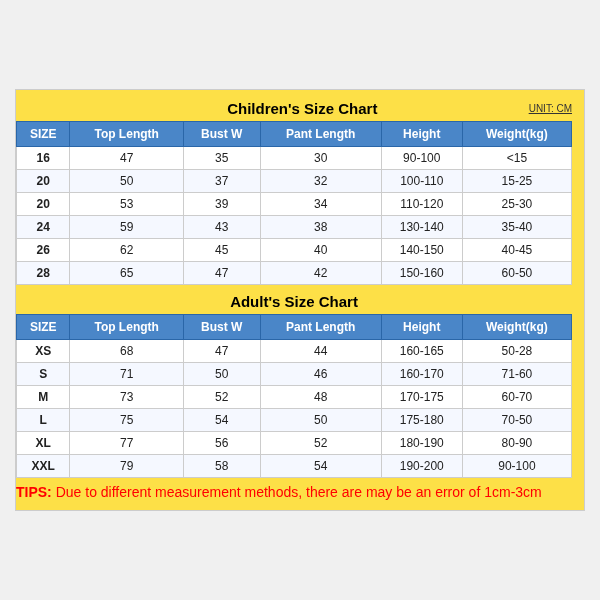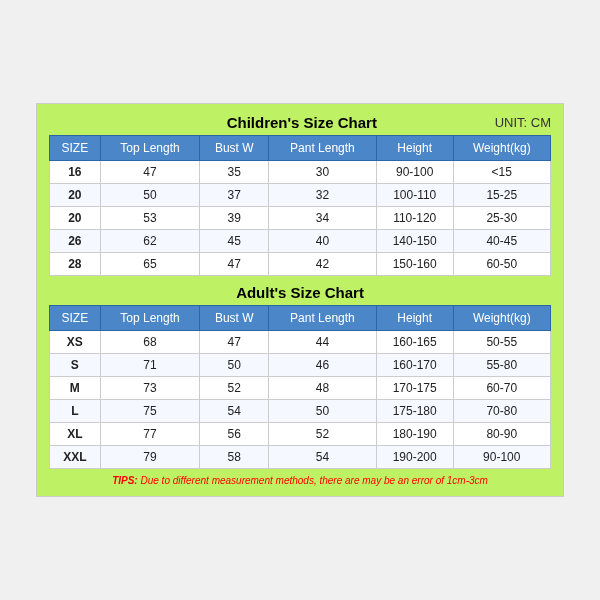--- a/index.html
+++ b/index.html
@@ -6,54 +6,55 @@
     body {
       background: #f0f0f0;
       display: flex;
       justify-content: center;
       align-items: center;
       width: 600px;
       height: 600px;
       font-family: Arial, sans-serif;
     }
     .chart-container {
-      background: #bef264;
+      background: #fde047;
       border: 1px solid #ccc;
-      width: 528px;
-      padding: 10px 12px 10px 12px;
+      width: 570px;
+      padding: 10px 12px 10px 0;
     }
     .section-title-row {
       display: flex;
       justify-content: space-between;
       align-items: center;
       margin-bottom: 4px;
     }
     .section-title {
       font-size: 15px;
       font-weight: bold;
       text-align: center;
       flex: 1;
     }
     .unit-label {
-      font-size: 13px;
+      font-size: 10px;
       color: #333;
       white-space: nowrap;
+      text-decoration: underline;
     }
     table {
       width: 100%;
       border-collapse: collapse;
       font-size: 12px;
     }
     th {
       background: #4a86c8;
       color: white;
       padding: 5px 3px;
       text-align: center;
       border: 1px solid #2a66a8;
-      font-weight: normal;
+      font-weight: bold;
       font-size: 12px;
     }
     td {
       padding: 4px 3px;
       text-align: center;
       border: 1px solid #ccc;
       font-size: 12px;
       color: #222;
     }
     tr:nth-child(even) td {
@@ -63,24 +64,22 @@
       background: #ffffff;
     }
     td:first-child {
       font-weight: bold;
     }
     .section-gap {
       height: 8px;
     }
     .tips-row {
       margin-top: 6px;
-      font-size: 10px;
+      font-size: 14px;
       color: red;
-      text-align: center;
-      font-style: italic;
     }
     .tips-label {
       font-weight: bold;
     }
   </style>
 </head>
 <body>
 
 <div class="chart-container">
 
@@ -121,20 +120,28 @@
         </tr>
         <tr>
           <td>20</td>
           <td>53</td>
           <td>39</td>
           <td>34</td>
           <td>110-120</td>
           <td>25-30</td>
         </tr>
         <tr>
+          <td>24</td>
+          <td>59</td>
+          <td>43</td>
+          <td>38</td>
+          <td>130-140</td>
+          <td>35-40</td>
+        </tr>
+        <tr>
           <td>26</td>
           <td>62</td>
           <td>45</td>
           <td>40</td>
           <td>140-150</td>
           <td>40-45</td>
         </tr>
         <tr>
           <td>28</td>
           <td>65</td>
@@ -163,45 +170,45 @@
           <th>Weight(kg)</th>
         </tr>
     </thead>
     <tbody id="adults-tbody">
     <tr>
           <td>XS</td>
           <td>68</td>
           <td>47</td>
           <td>44</td>
           <td>160-165</td>
-          <td>50-55</td>
+          <td>50-28</td>
         </tr>
         <tr>
           <td>S</td>
           <td>71</td>
           <td>50</td>
           <td>46</td>
           <td>160-170</td>
-          <td>55-80</td>
+          <td>71-60</td>
         </tr>
         <tr>
           <td>M</td>
           <td>73</td>
           <td>52</td>
           <td>48</td>
           <td>170-175</td>
           <td>60-70</td>
         </tr>
         <tr>
           <td>L</td>
           <td>75</td>
           <td>54</td>
           <td>50</td>
           <td>175-180</td>
-          <td>70-80</td>
+          <td>70-50</td>
         </tr>
         <tr>
           <td>XL</td>
           <td>77</td>
           <td>56</td>
           <td>52</td>
           <td>180-190</td>
           <td>80-90</td>
         </tr>
         <tr>

